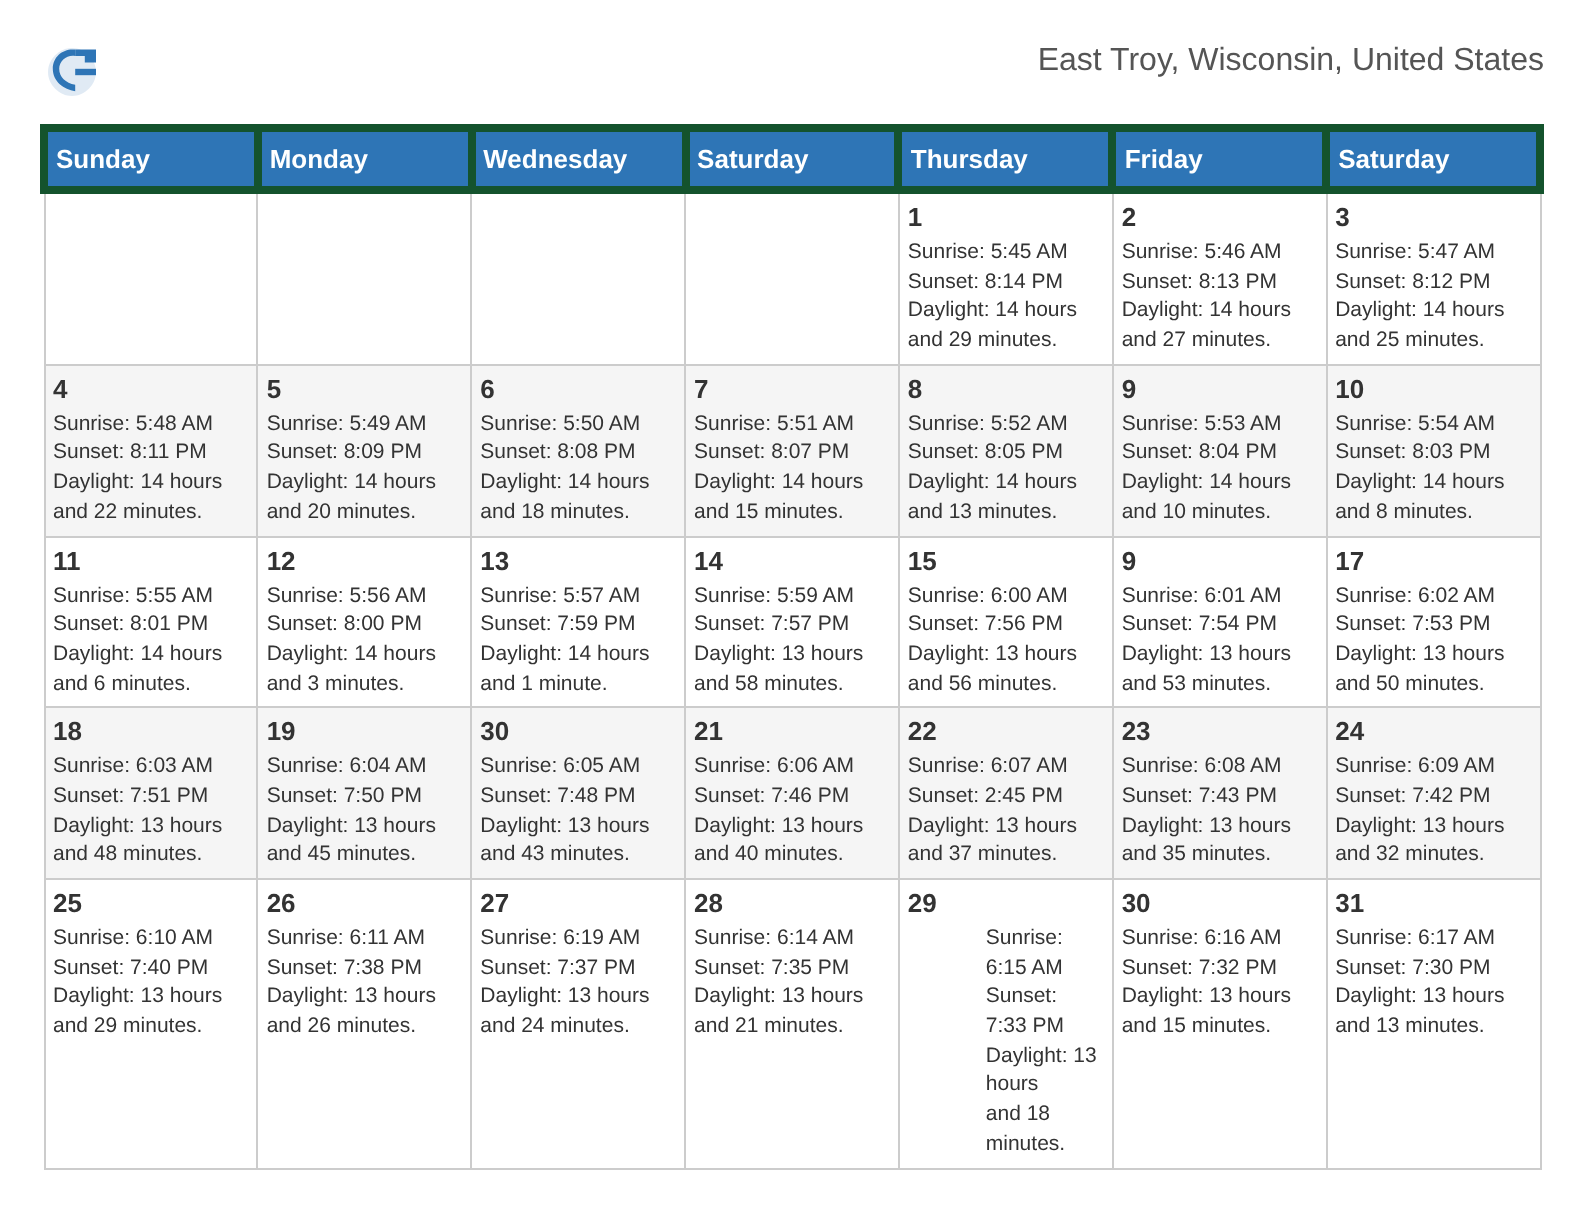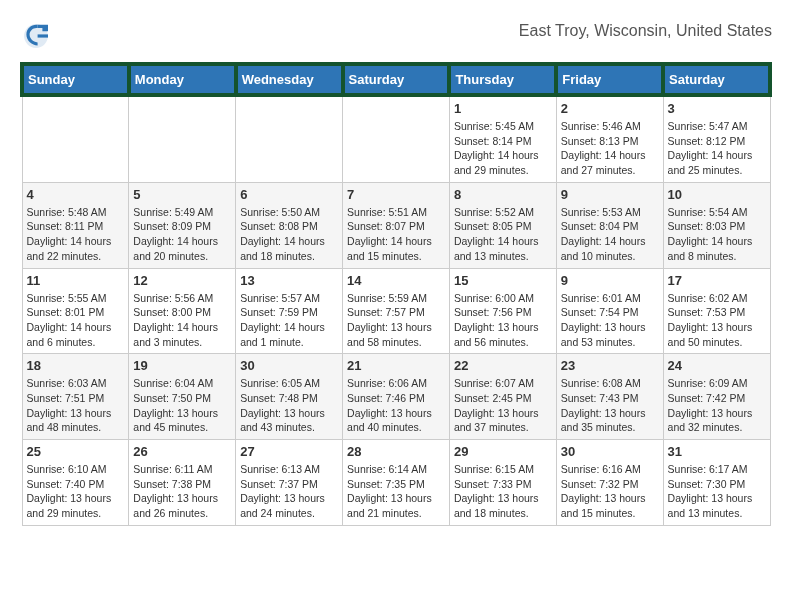--- a/index.html
+++ b/index.html
@@ -315,35 +315,35 @@
         </td>
         <td>
           <div class="day-number">26</div>
           <div class="day-info" style="white-space: pre-line;">Sunrise: 6:11 AM
 Sunset: 7:38 PM
 Daylight: 13 hours
 and 26 minutes.</div>
         </td>
         <td>
           <div class="day-number">27</div>
-          <div class="day-info" style="white-space: pre-line;">Sunrise: 6:13 AM
+          <div class="day-info" style="white-space: pre-line;">Sunrise: 6:19 AM
 Sunset: 7:37 PM
 Daylight: 13 hours
 and 24 minutes.</div>
         </td>
         <td>
           <div class="day-number">28</div>
           <div class="day-info" style="white-space: pre-line;">Sunrise: 6:14 AM
 Sunset: 7:35 PM
 Daylight: 13 hours
 and 21 minutes.</div>
         </td>
         <td>
           <div class="day-number">29</div>
-          <div class="day-info" style="white-space: pre-line;">Sunrise: 6:15 AM
+          <div class="day-info" style="white-space: pre-line; margin-left: 39px;">Sunrise: 6:15 AM
 Sunset: 7:33 PM
 Daylight: 13 hours
 and 18 minutes.</div>
         </td>
         <td>
           <div class="day-number">30</div>
           <div class="day-info" style="white-space: pre-line;">Sunrise: 6:16 AM
 Sunset: 7:32 PM
 Daylight: 13 hours
 and 15 minutes.</div>

